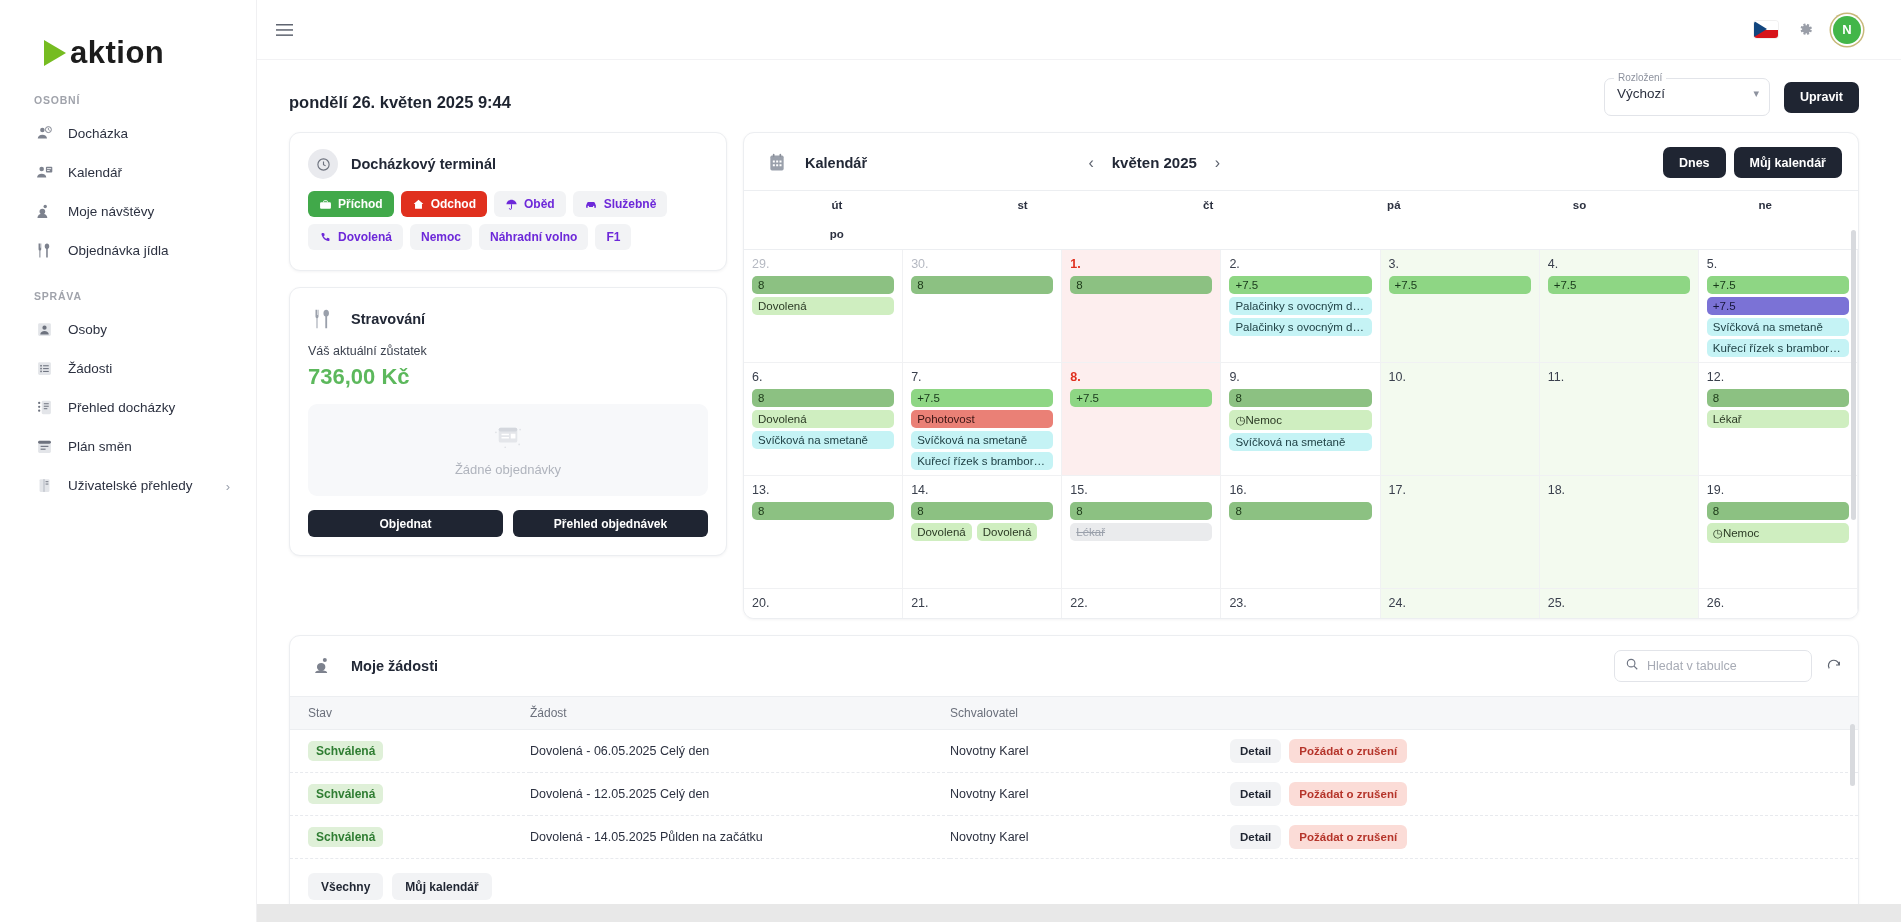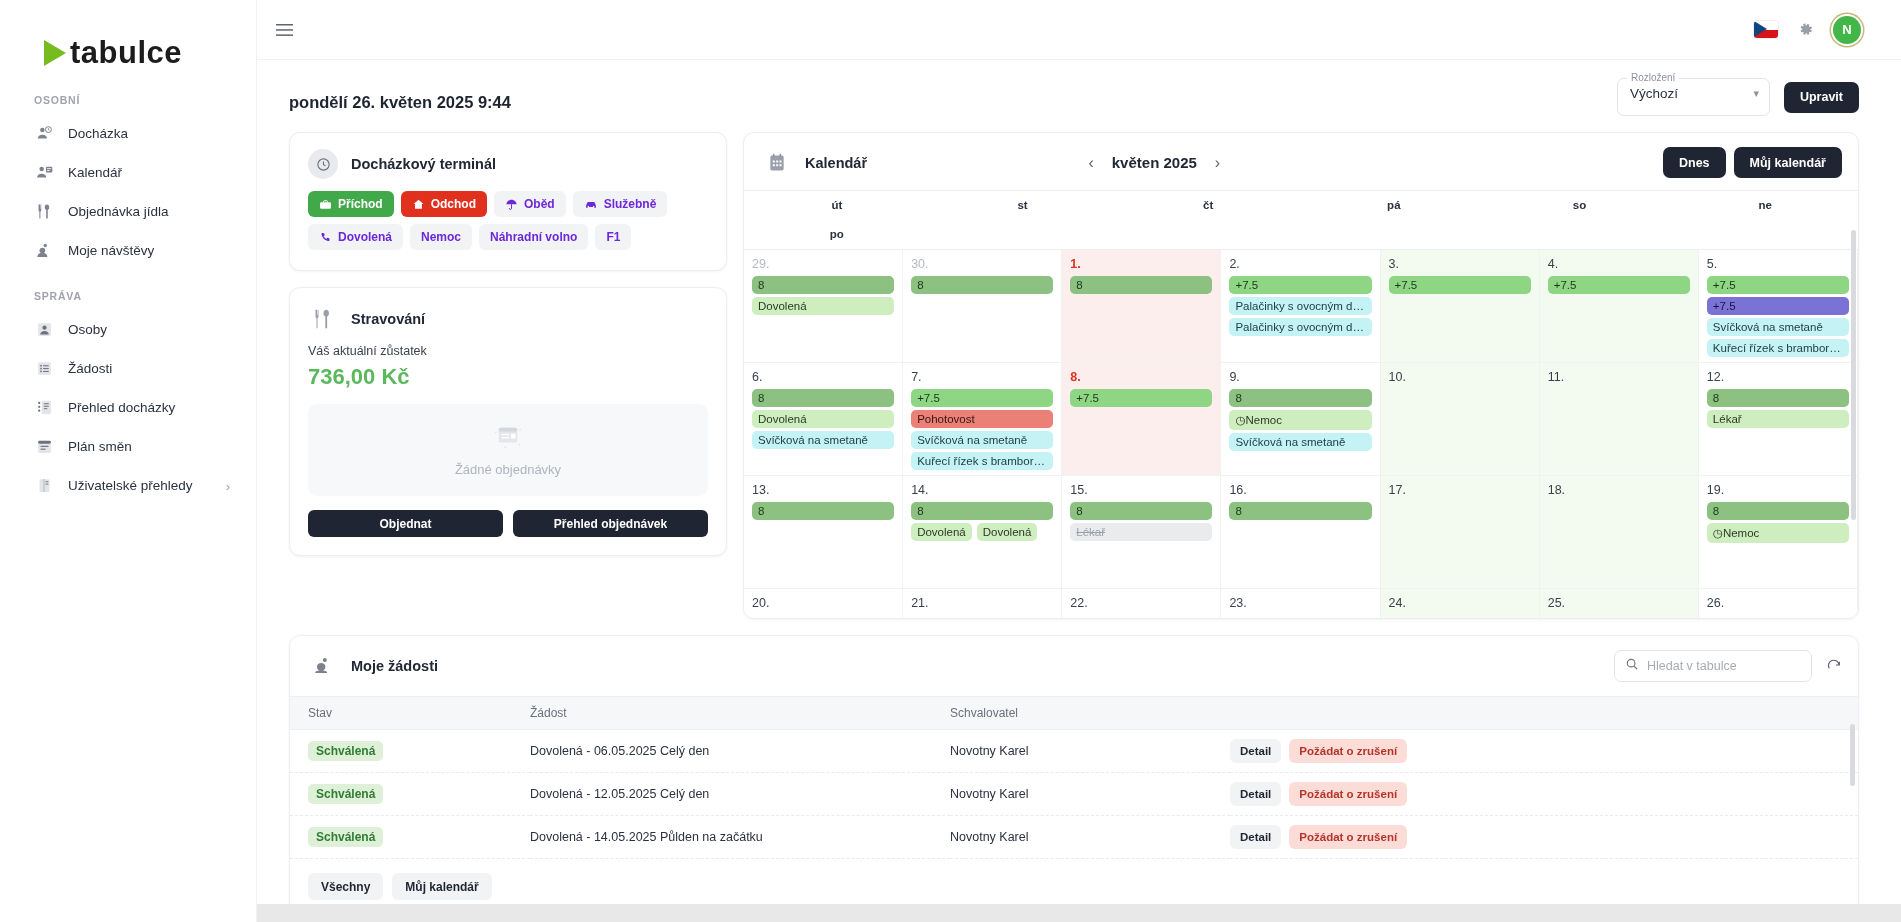--- a/index.html
+++ b/index.html
@@ -126,21 +126,21 @@
   }
   .page-date {
     font-size: 16.5px; font-weight: 700; color: #1e2430;
     padding-bottom: 4px;
   }
   .content-head-right {
     margin-left: auto; display: flex; align-items: center; gap: 14px;
   }
   .select-field {
     position: relative;
-    width: 153px; height: 38px;
+    width: 166px; height: 38px;
     border: 1px solid #e2e4e9; border-radius: 7px;
     background: #fff; display: flex; align-items: center;
     padding: 0 10px 8px 12px; cursor: pointer;
   }
   .select-label {
     position: absolute; top: -7px; left: 9px;
     background: #fff; padding: 0 4px;
     font-size: 10px; color: #8d929e;
   }
   .select-value { font-size: 13.5px; color: #2c3140; }
@@ -342,21 +342,21 @@
   }
 </style>
 </head>
 <body>
 
 <div id="app">
 
   <aside class="sidebar">
     <div class="logo-wrap">
       <div class="logo-tri"></div>
-      <div class="logo-text">tabulce</div>
+      <div class="logo-text">aktion</div>
     </div>
 
     <div class="nav-section-title">OSOBNÍ</div>
 
     <div class="nav-item">
       <span class="nav-ico">
         <svg viewBox="0 0 24 24" fill="currentColor">
             <circle cx="9" cy="7" r="3.2"></circle>
             <path d="M2.5 19c0-3.3 2.9-5.3 6.5-5.3s6.5 2 6.5 5.3z"></path>
             <circle cx="17.5" cy="6.5" r="4.2" fill="none" stroke="currentColor" stroke-width="1.4"></circle>
@@ -375,36 +375,36 @@
             <rect x="15.6" y="6" width="5.8" height="1.2" fill="#fff"></rect>
             <rect x="15.6" y="8.6" width="3.8" height="1.2" fill="#fff"></rect>
           </svg>
       </span>
       <span>Kalendář</span>
     </div>
 
     <div class="nav-item">
       <span class="nav-ico">
         <svg viewBox="0 0 24 24" fill="currentColor">
-            <path d="M5 2h2.4v8.2c0 1.1-.5 1.7-1.2 1.9V22H4.8V12.1c-.7-.2-1.2-.8-1.2-1.9V2H6v6h.6V2z"></path>
-            <path d="M15.5 2c-2 0-3.2 1.7-3.2 4 0 2 .9 3.4 2.1 3.8V22h2.2V9.8c1.2-.4 2.1-1.8 2.1-3.8 0-2.3-1.2-4-3.2-4z"></path>
+            <circle cx="13" cy="5" r="2.4"></circle>
+            <circle cx="9" cy="12" r="4"></circle>
+            <path d="M2 21c0-3.6 3.1-5.8 7-5.8s7 2.2 7 5.8z"></path>
           </svg>
       </span>
-      <span>Objednávka jídla</span>
+      <span>Moje návštěvy</span>
     </div>
 
     <div class="nav-item">
       <span class="nav-ico">
         <svg viewBox="0 0 24 24" fill="currentColor">
-            <circle cx="13" cy="5" r="2.4"></circle>
-            <circle cx="9" cy="12" r="4"></circle>
-            <path d="M2 21c0-3.6 3.1-5.8 7-5.8s7 2.2 7 5.8z"></path>
+            <path d="M5 2h2.4v8.2c0 1.1-.5 1.7-1.2 1.9V22H4.8V12.1c-.7-.2-1.2-.8-1.2-1.9V2H6v6h.6V2z"></path>
+            <path d="M15.5 2c-2 0-3.2 1.7-3.2 4 0 2 .9 3.4 2.1 3.8V22h2.2V9.8c1.2-.4 2.1-1.8 2.1-3.8 0-2.3-1.2-4-3.2-4z"></path>
           </svg>
       </span>
-      <span>Moje návštěvy</span>
+      <span>Objednávka jídla</span>
     </div>
 
     <div class="nav-section-title">SPRÁVA</div>
 
     <div class="nav-item">
       <span class="nav-ico">
         <svg viewBox="0 0 24 24" fill="currentColor">
             <rect x="3" y="3" width="18" height="18" rx="2" fill="#e3e5e9"></rect>
             <circle cx="12" cy="9.5" r="3" fill="#6d727e"></circle>
             <path d="M6 19c0-3.3 2.7-5 6-5s6 1.7 6 5z" fill="#6d727e"></path>

